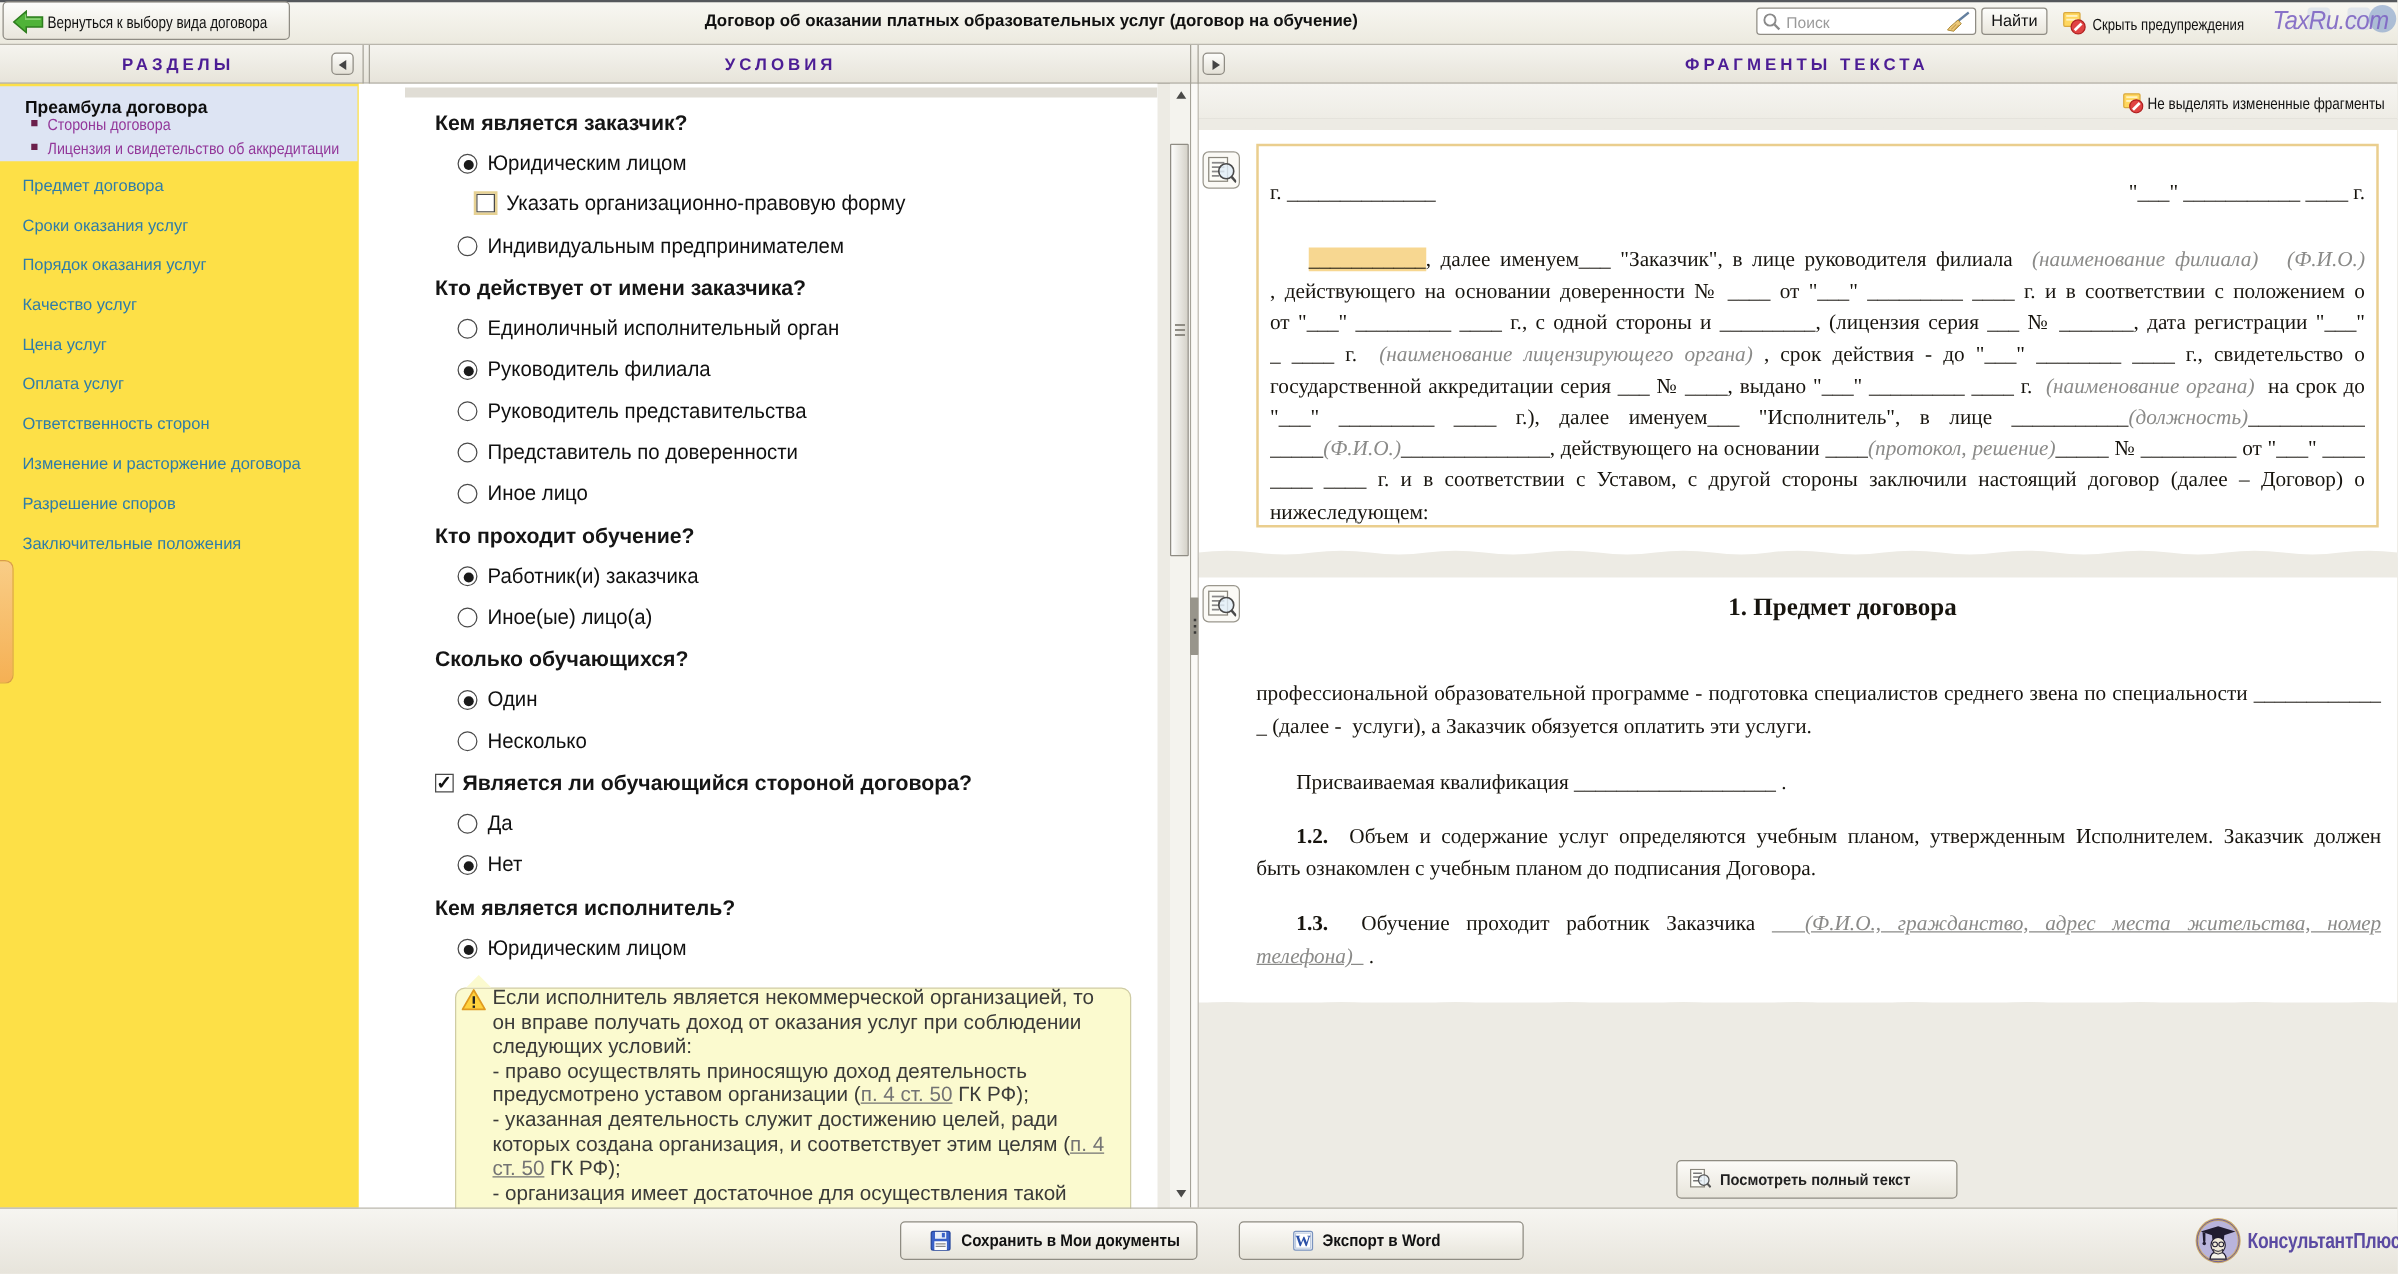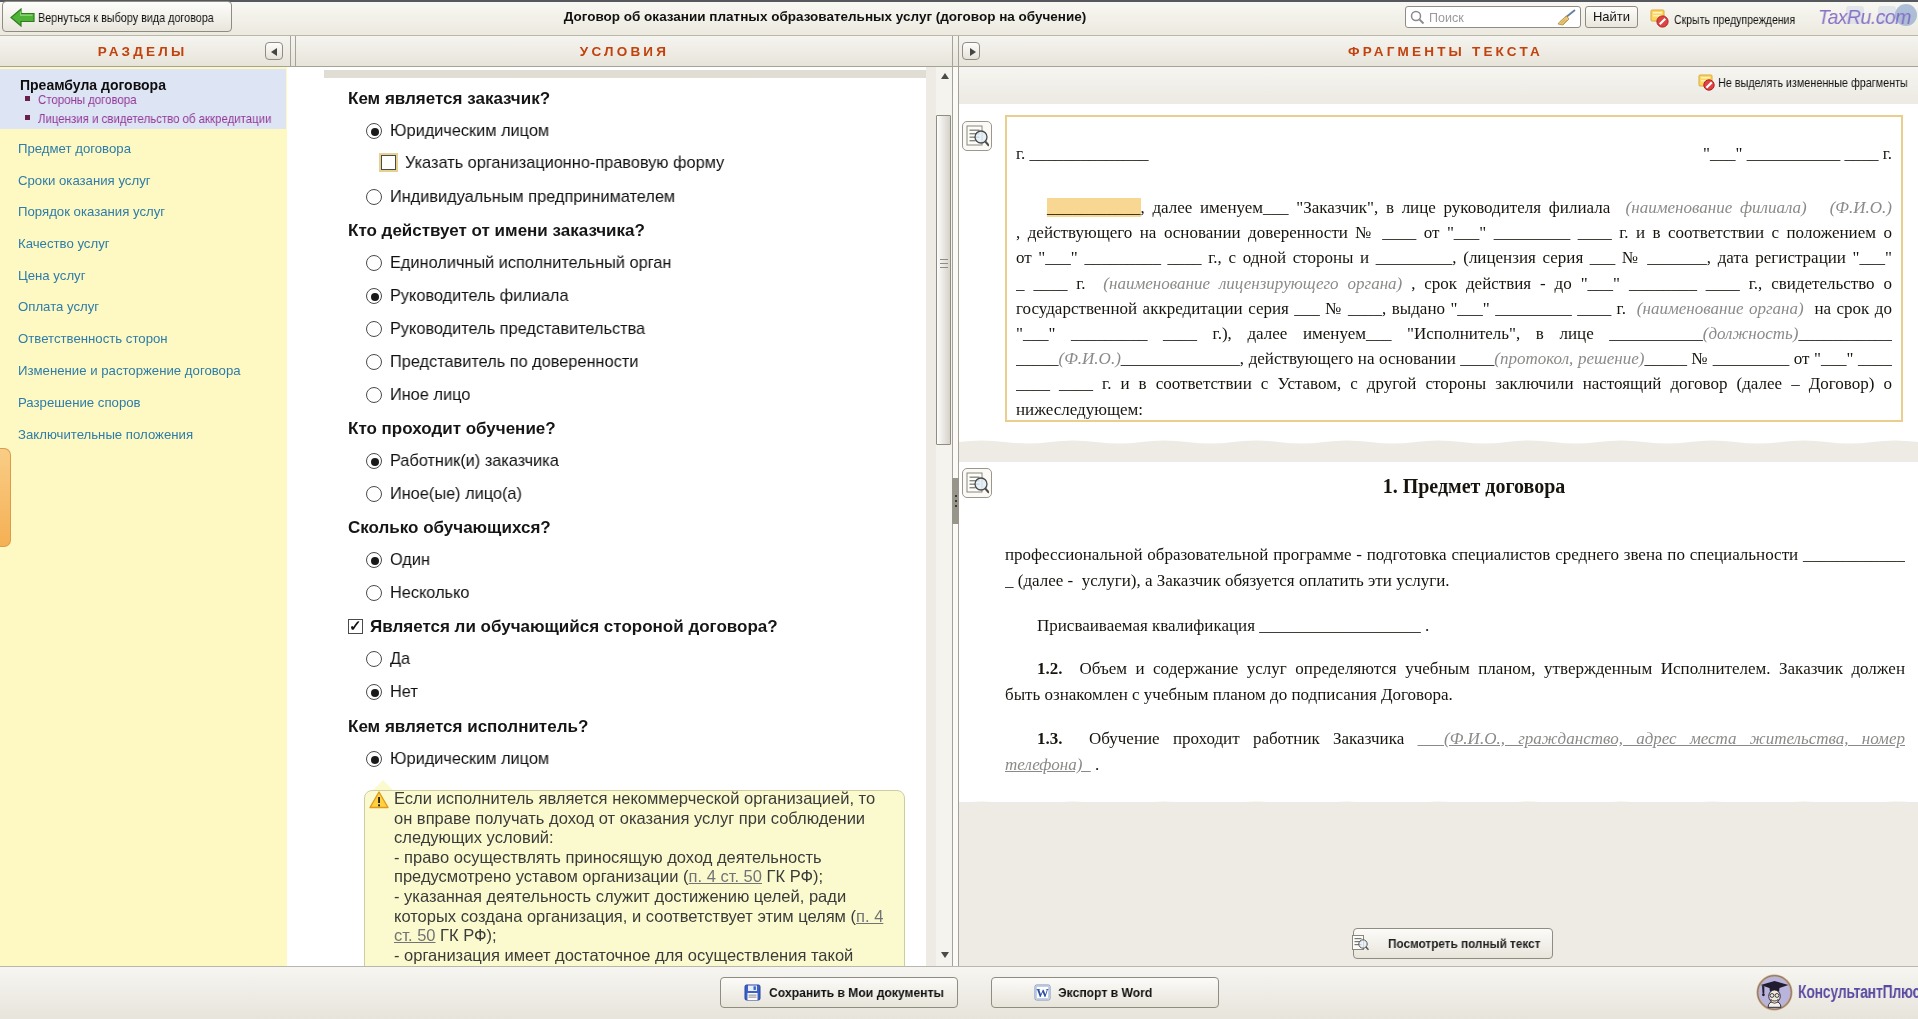--- a/index.html
+++ b/index.html
@@ -19,36 +19,36 @@
   #search { left:1405px; top:6px; width:176px; height:22px; background:#fff; border:1px solid #8f8c84; border-radius:3px; }
   #search .ph { position:absolute; left:23px; top:4px; color:#9a9a9a; font-size:12.5px; }
   #findbtn { left:1585px; top:6px; width:53px; height:22px; border:1px solid #8f8c84; border-radius:3px;
              background:linear-gradient(#fdfdfb,#e9e6dc); text-align:center; font-size:13px; color:#111; line-height:20px;}
   #hidewarn { will-change:transform; left:1674px; top:12px; font-size:13px; color:#111; white-space:nowrap; transform:scaleX(0.81); transform-origin:0 0; }
   #taxru { will-change:transform; left:1818px; top:5px; font-size:21px; font-style:italic; color:rgba(125,100,195,0.9); letter-spacing:-0.5px; transform:scaleX(0.92); transform-origin:0 0;}
 
   
   #hdrrow { left:0; top:36px; width:1918px; height:31px;
             background:linear-gradient(#f5f4ef,#e7e4da); border-bottom:1px solid #a5a298; }
-  .hdrtxt { font-size:13.5px; font-weight:bold; color:#c2410c; letter-spacing:3.2px; top:44px; }
+  .hdrtxt { font-size:13.5px; font-weight:bold; color:#4c1d95; letter-spacing:3.2px; top:44px; }
   #hdr1 { left:0; width:285px; text-align:center; }
   #hdr2 { left:297px; width:655px; text-align:center; }
   #hdr3 { left:973px; width:945px; text-align:center; }
   .smallbtn { width:18px; height:18px; border:1px solid #8f8c84; border-radius:4px;
               background:linear-gradient(#fdfdfb,#e4e1d7); }
   #collapsebtn { left:265px; top:42px; }
   #expandbtn  { left:962px; top:42px; }
   #collapsebtn i { position:absolute; left:5px; top:4.5px; width:0; height:0; border-top:4.5px solid transparent; border-bottom:4.5px solid transparent; border-right:6px solid #444; }
   #expandbtn i { position:absolute; left:6.5px; top:4.5px; width:0; height:0; border-top:4.5px solid transparent; border-bottom:4.5px solid transparent; border-left:6px solid #444; }
 
   
   .vline { width:1px; background:#a5a298; top:36px; height:930px; }
 
   
-  #leftpanel { left:0; top:67px; width:290px; height:899px; background:#fef9c3; }
+  #leftpanel { left:0; top:67px; width:290px; height:899px; background:#fde047; }
   #lp-hl { left:0; top:2px; width:286px; height:60px; background:#dde4f3; }
   #lp-h1 { left:20px; top:10px; font-size:14px; font-weight:bold; color:#0d0d0d; }
   .lp-sub { will-change:transform; left:38px; font-size:13px; color:#93389a; white-space:nowrap; transform:scaleX(0.88); transform-origin:0 0; }
   .lp-bullet { left:25px; width:5px; height:5px; background:#6b1f4b; }
   .lp-item { left:18px; font-size:13.2px; color:#2e7ca9; white-space:nowrap; }
   #orangetab { left:0; top:381px; width:11px; height:99px; background:linear-gradient(180deg,#f9cd86,#f5b054);
                border:1px solid #d99c4a; border-left:none; border-radius:0 7px 7px 0; }
   
   #lsb-track { left:291px; top:67px; width:4px; height:899px; background:#f7f6f2; }
   #lsb-thumb { left:290px; top:475px; width:6px; height:51px; background:#b5b2a8; border-radius:2px; }
@@ -90,22 +90,22 @@
   #paper1 { top:37px; height:342px; }
   #paper2 { top:395px; height:340px; }
   .wave { left:0; width:959px; height:14px; }
   #docbox { left:46px; top:48px; width:898px; height:307px; border:2px solid #eace8e; background:#fff; }
   .ser { font-family:"Liberation Serif", serif; font-size:17px; color:#17140e; }
   .dl { left:9px; width:876px; white-space:nowrap; font-family:"Liberation Serif", serif; font-size:17px; color:#17140e; height:26px; line-height:26px; overflow:hidden; }
   .p2l { left:46px; width:900px; white-space:nowrap; font-family:"Liberation Serif", serif; font-size:17px; color:#17140e; height:26px; line-height:26px; overflow:hidden; }
   .just { text-align:justify; text-align-last:justify; white-space:normal !important; }
   .ph-it { font-family:"Liberation Serif", serif; font-style:italic; color:#8a8a88; }
   .hlblank { background:#f7d791; }
-  #viewfull { left:382px; top:861px; width:200px; height:31px; border:1px solid #8f8c82; border-radius:4px;
-              background:linear-gradient(#fcfbf8,#e8e5db);margin-left:12px; }
+  #viewfull { left:382px; top:861px; width:225px; height:31px; border:1px solid #8f8c82; border-radius:4px;
+              background:linear-gradient(#fcfbf8,#e8e5db); }
   #viewfull span { will-change:transform; position:absolute; left:34px; top:8px; font-size:12.5px; font-weight:bold; color:#222; white-space:nowrap; transform:scaleX(0.94); transform-origin:0 0; }
   .magbtn { left:962px; width:30px; height:30px; background:#fbfaf6; border:1px solid #9a978d; border-radius:5px; }
 
   
   #bottombar { left:0; top:966px; width:1918px; height:53px; background:linear-gradient(#f6f5f1,#e7e4db); border-top:1px solid #b9b6ac; }
   .bigbtn { top:977px; height:31px; border:1px solid #8f8c82; border-radius:4px; background:linear-gradient(#fcfbf8,#e7e4da); }
   .bigbtn span { will-change:transform; position:absolute; top:7px; font-size:13.5px; font-weight:bold; color:#111; white-space:nowrap; transform:scaleX(0.9); transform-origin:0 0; }
   #savebtn { left:720px; width:238px; }
   #wordbtn { left:991px; width:228px; }
   #kplus-text { will-change:transform; left:1798px; top:982px; font-size:17.5px; font-weight:bold; color:#5b4aa2; letter-spacing:-0.3px; white-space:nowrap; transform:scaleX(0.8); transform-origin:0 0; }

